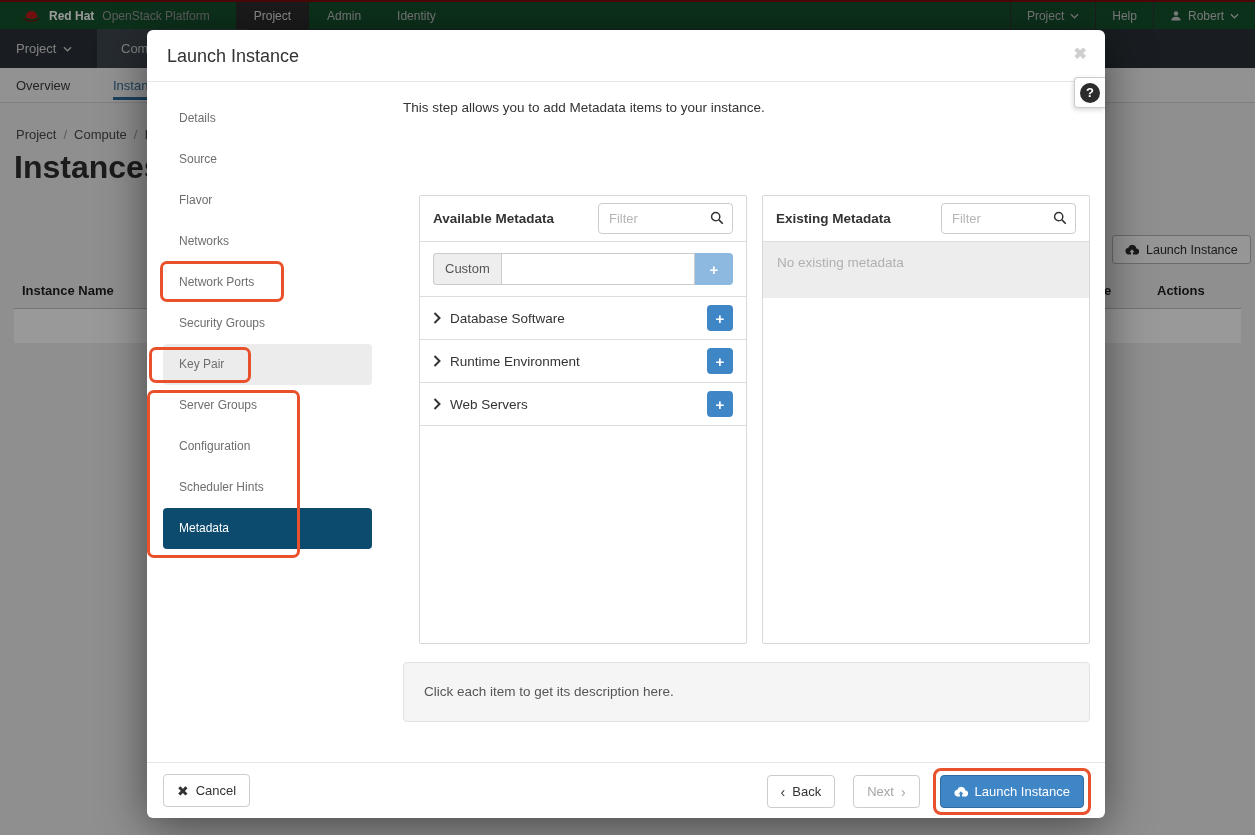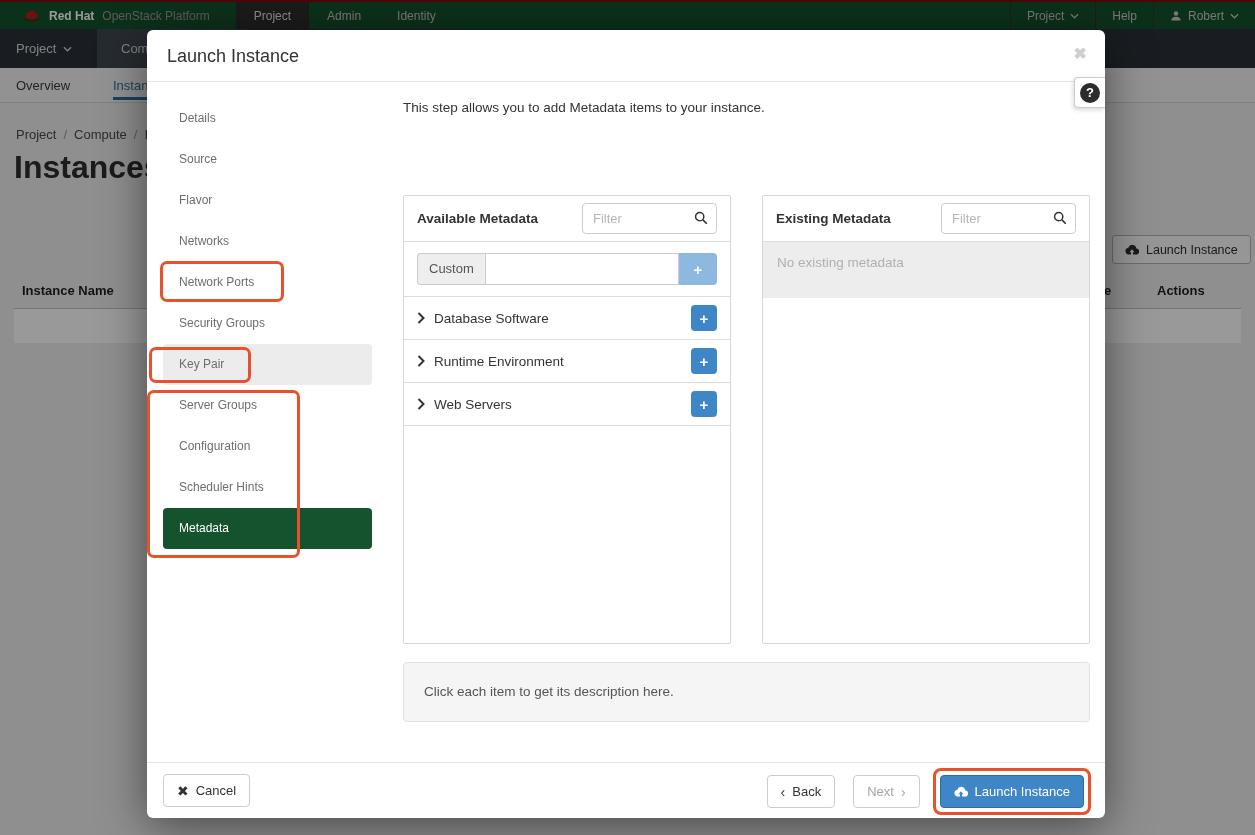--- a/index.html
+++ b/index.html
@@ -48,32 +48,32 @@
   .modal-title { position:absolute; left:20px; top:0; line-height:52px; font-size:18px; color:#333; }
   .modal-close { position:absolute; right:18px; top:16px; color:#cfcfcf; font-size:16px; font-weight:bold; cursor:pointer; line-height:1; }
   .help-btn { position:absolute; top:47px; right:0; width:31px; height:31px; background:#fff; border:1px solid #ccc; border-right:none;
               border-radius:4px 0 0 4px; box-shadow:-1px 2px 5px rgba(0,0,0,0.15); display:flex; align-items:center; justify-content:center; cursor:pointer; }
   .help-circle { width:20px; height:20px; border-radius:50%; background:#2c2c2c; color:#fff; font-weight:bold; font-size:13px;
                  display:flex; align-items:center; justify-content:center; }
 
   .steps { position:absolute; left:16px; top:68px; width:209px; }
   .step { height:41px; line-height:41px; padding-left:16px; font-size:12px; color:#6e6e6e; border-radius:4px; cursor:pointer; }
   .step.hover { background:#ececec; }
-  .step.active { background:#14532d; color:#fff; }
+  .step.active { background:#0c4a6e; color:#fff; }
 
   .annotation { position:absolute; border:3px solid #e8512b; border-radius:7px; pointer-events:none; z-index:30; }
   #anno-network-ports { left:13px; top:231px; width:124px; height:41px; }
   #anno-key-pair { left:2px; top:317px; width:102px; height:36px; }
   #anno-group { left:0; top:360px; width:153px; height:168px; }
 
   .desc1 { position:absolute; left:256px; top:70px; width:645px; }
   .desc2 { position:absolute; left:256px; top:97px; width:618px; line-height:1.55; }
 
   .panel { position:absolute; top:165px; width:328px; height:449px; border:1px solid #d8d8d8; border-radius:2px; background:#fff; }
-  #panel-available { left:256px; } #panel-existing { left:615px; }
+  #panel-available { left:272px; } #panel-existing { left:615px; }
   .panel-head { height:46px; border-bottom:1px solid #ddd; display:flex; align-items:center; justify-content:space-between; padding:0 13px; }
   .panel-title { font-weight:bold; color:#333; }
   .filter-wrap { position:relative; }
   .filter-input { width:135px; height:31px; border:1px solid #ccc; border-radius:4px; padding:0 30px 0 10px; font-size:13px; color:#555;
                   font-family:"Liberation Sans", sans-serif; }
   .filter-input::placeholder { color:#b5b5b5; }
   .search-icon { position:absolute; right:9px; top:8px; display:flex; }
 
   .custom-row { display:flex; margin:11px 13px; }
   .custom-addon { height:32px; line-height:30px; padding:0 11px; background:#eee; border:1px solid #ccc; border-right:none;

